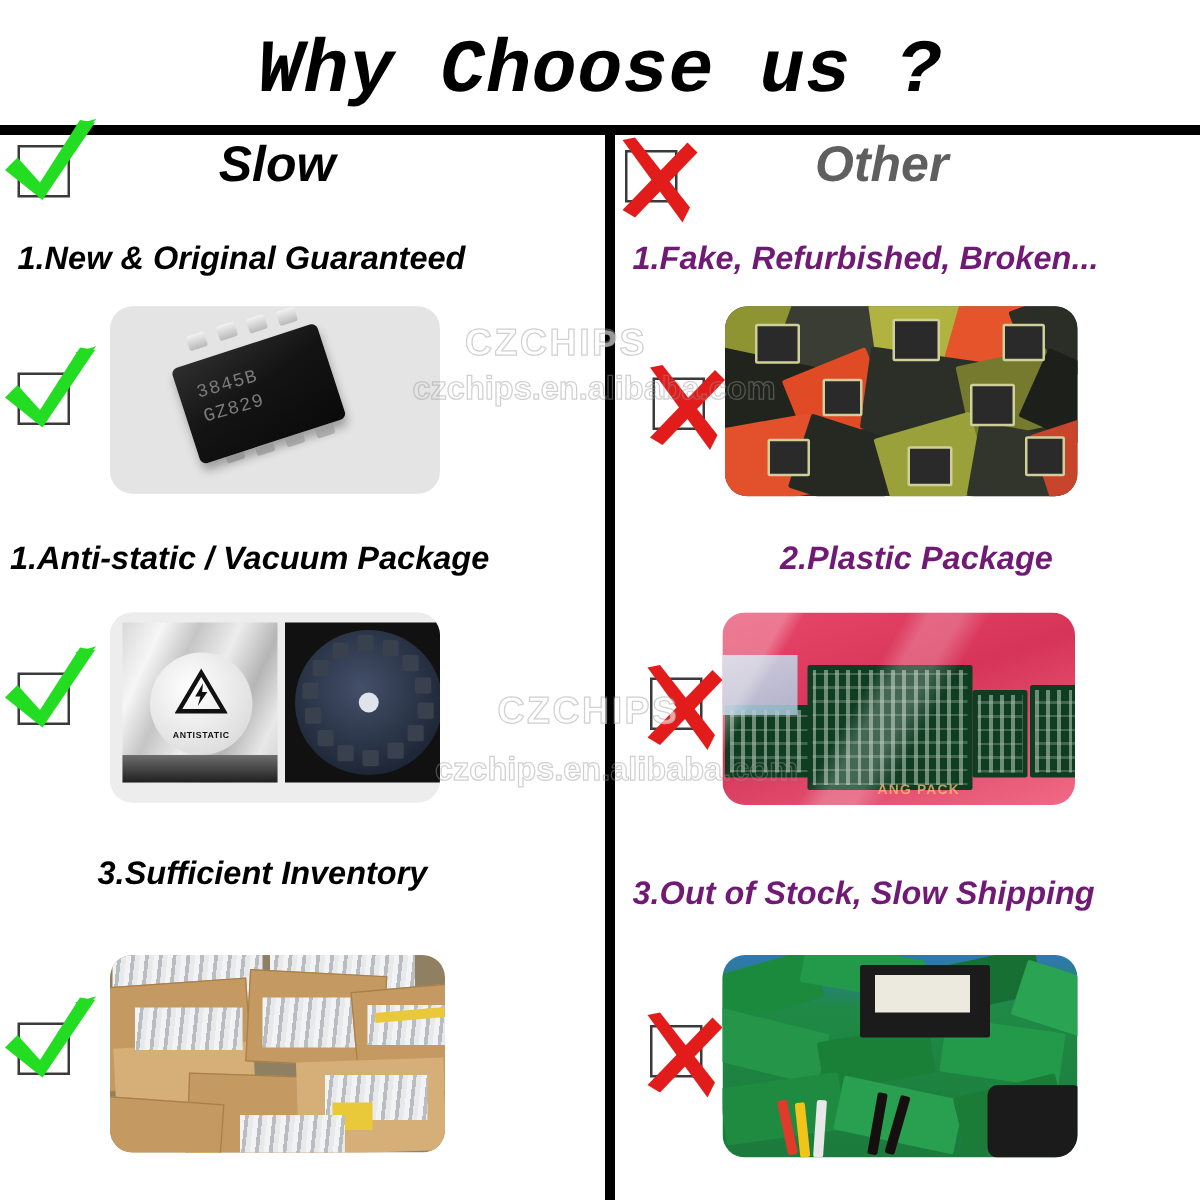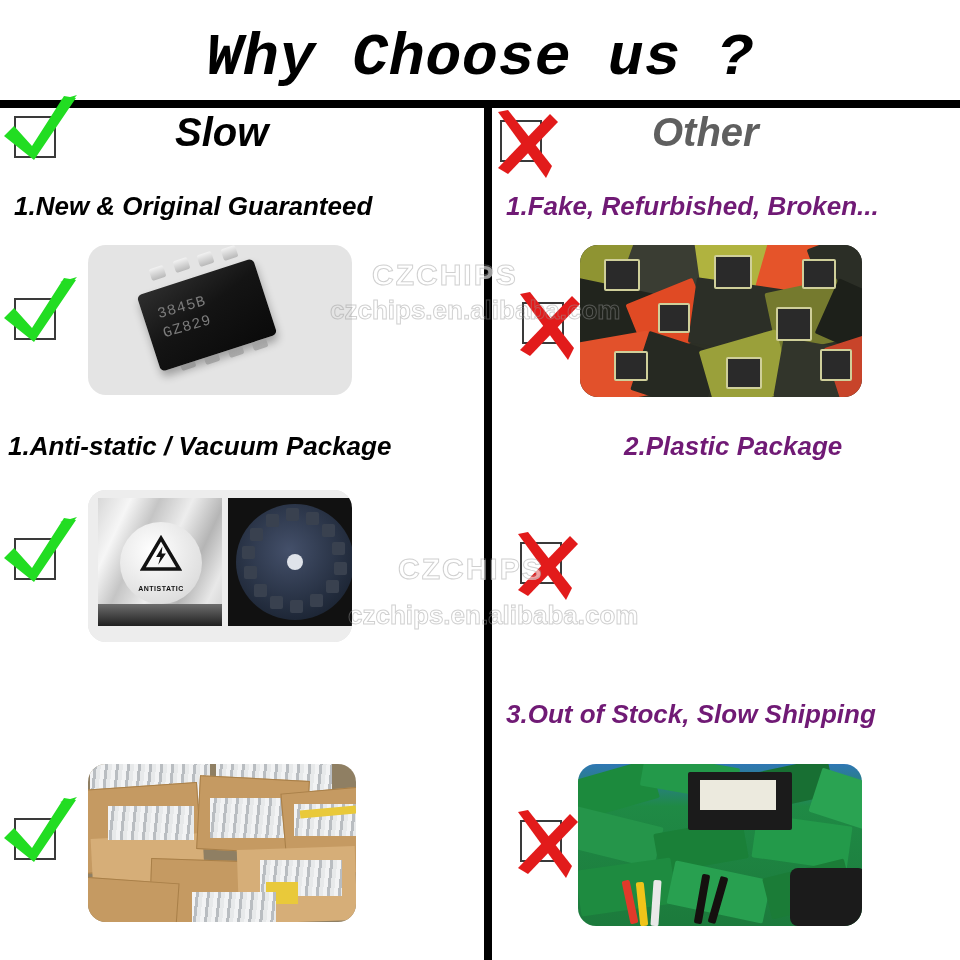--- a/index.html
+++ b/index.html
@@ -303,27 +303,38 @@
     <div class="cell right">
       <div class="item-title gray" style="left:104px; top:6px;margin-left:28px;">2.Plastic Package</div>
 
       <div class="markbox" style="left:28px; top:116px;">
         <svg class="cross-svg" viewBox="0 0 70 72">
           <path d="M8 4 L18 2 L62 58 L56 70 Z" fill="#e21b1b"></path>
           <path d="M60 6 L68 14 L18 66 L8 60 Z" fill="#e21b1b"></path>
         </svg>
       </div>
 
+      <div class="photo" style="left:86px; top:64px; width:282px; height:154px;">
+        <div class="pinkpack">
+          <span class="pcb" style="left:2px;   top:74px;  width:72px;  height:58px;"></span>
+          <span class="pcb" style="left:68px;  top:42px;  width:132px; height:100px;"></span>
+          <span class="pcb" style="left:200px; top:62px;  width:44px;  height:70px;"></span>
+          <span class="pcb" style="left:246px; top:58px;  width:40px;  height:74px;"></span>
+          <span style="position:absolute;left:0;top:34px;width:60px;height:48px;background:linear-gradient(160deg,#cfe4f2,#a9c7dd);opacity:.85;"></span>
+          <span class="sheen"></span>
+          <span class="ghost">ANG PACK</span>
+        </div>
+      </div>
     </div>
   </div>
 
   <div class="row" style="top:678px; height:282px;">
 
     <div class="cell left">
-      <div class="item-title black two-line" style="left:40px; top:6px; width:340px;"><br></div>
+      <div class="item-title black two-line" style="left:40px; top:6px; width:340px;"><span>3.Sufficient Inventory</span><br></div>
 
       <div class="markbox" style="left:14px; top:140px;">
         <svg class="tick-svg" viewBox="0 0 84 78">
           <path d="M6 44 L16 34 L34 54 L66 4 L78 6 L36 68 Z" fill="#22dd22"></path>
           <path d="M62 8 L79 3 L72 11 Z" fill="#22dd22"></path>
         </svg>
       </div>
 
       <div class="photo" style="left:88px; top:86px; width:268px; height:158px;">
         <div class="boxes">

